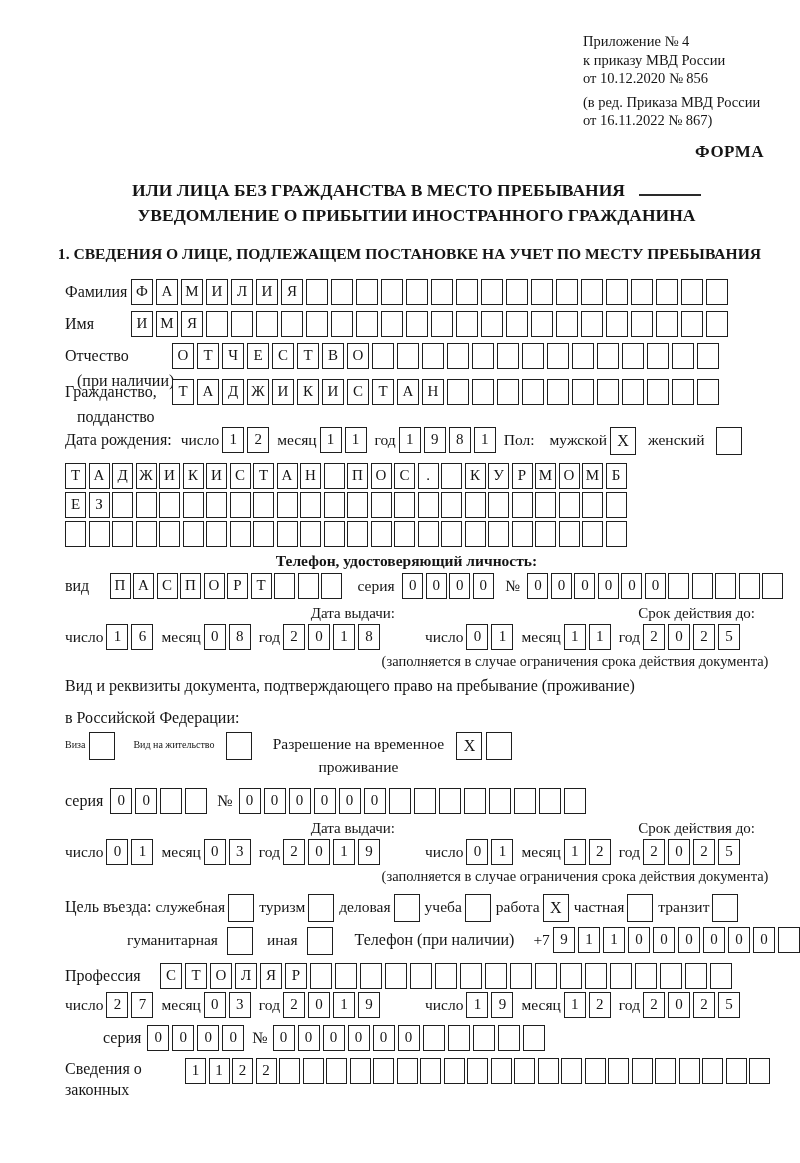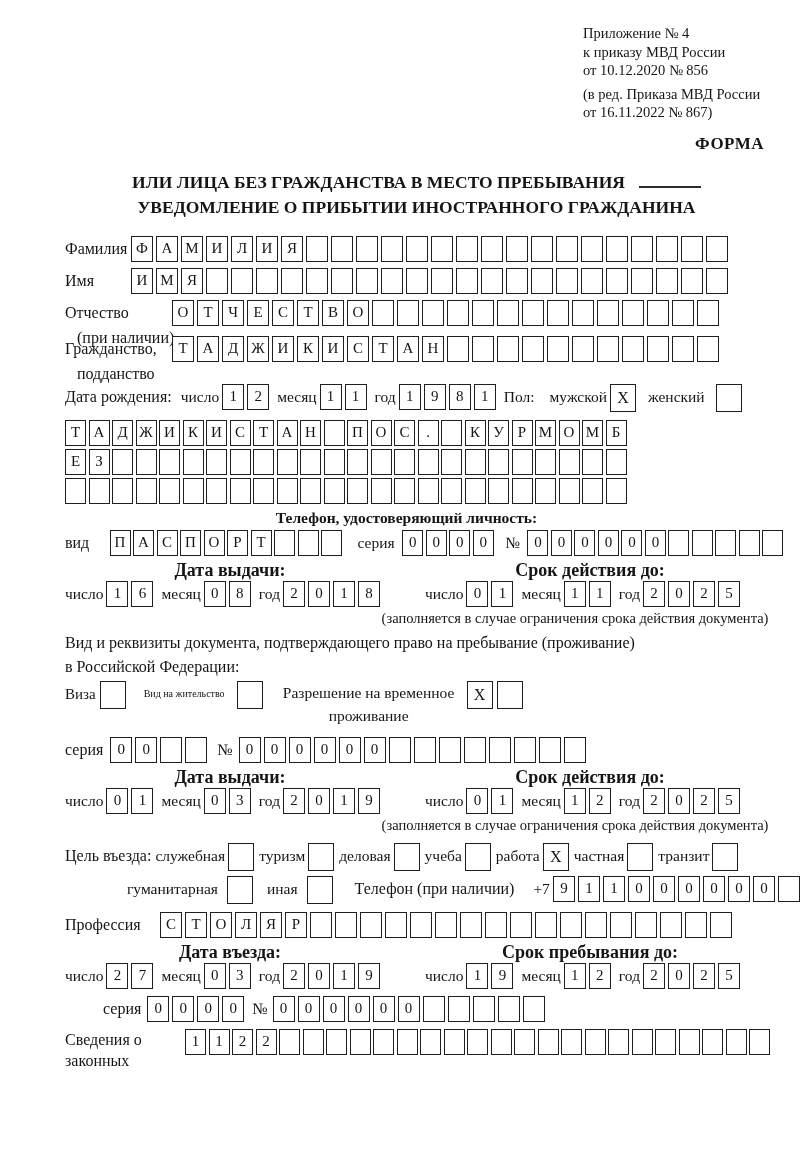--- a/index.html
+++ b/index.html
@@ -1,20 +1,20 @@
 <!DOCTYPE html>
 <html><head>
 <meta charset="utf-8">
 <style>
   html,body { margin:0; padding:0; background:#ffffff; }
   .page {
     width:800px; height:1163px; background:#ffffff; color:#151515;
     font-family:"Liberation Serif","DejaVu Serif",serif;
     position:relative; overflow:hidden; box-sizing:border-box;
-    padding:24px 32px 0 65px;
+    padding:32px 32px 0 65px;
   }
   
   .appendix { margin-left:auto; width:185px; font-size:14.5px; line-height:18.5px; }
   .appendix .gap { height:5px; }
   .form-label { text-align:right; padding-right:4px; font-weight:bold; font-size:17px; margin-top:12px; letter-spacing:0.5px; }
   
   .title { text-align:center; font-weight:bold; font-size:17.5px; line-height:25px; margin-top:16px; }
   .u-line { display:inline-block; width:62px; border-bottom:2.5px solid #2a2a2a; margin-left:14px; }
   .sec { font-weight:bold; font-size:15.6px; margin-top:17px; text-align:center; white-space:nowrap; margin-left:-14px; }
   
@@ -33,21 +33,21 @@
   .narrow { gap:2.5px; }
   .checkbox {
     box-sizing:border-box; flex:0 0 auto; width:26px; height:28px;
     border:1.6px solid #1f1f1f; display:inline-flex; align-items:center; justify-content:center;
     font-size:16px; background:#fff;
   }
   .dlbl { font-size:15.5px; line-height:26px; flex:0 0 auto; margin-right:3px; }
   .dgap { margin-left:8px; }
   .dgroup { display:flex; flex:0 0 330px; }
   .dgroup.right { margin-left:30px; }
-  .dh { flex:0 0 330px; text-align:center; font-size:18px; line-height:16px;font-weight:bold; }
+  .dh { flex:0 0 330px; text-align:right; font-size:15px; line-height:16px; }
   .dh.right { margin-left:30px; }
   .note { width:450px; margin-left:285px; text-align:center; font-size:14.5px; line-height:16px; margin-top:3px; }
   .para { font-size:16px; line-height:22px; margin-top:6px; }
   .optlbl { text-align:center; font-size:15.5px; line-height:23px; flex:0 0 auto; }
   .center-bold { text-align:center; font-weight:bold; font-size:15.5px; line-height:19px; margin-top:4px; margin-left:-20px; }
   .small-gap { margin-top:6px; }
 </style>
 </head>
 <body>
 
@@ -62,20 +62,21 @@
     <div>от 16.11.2022 № 867)</div>
   </div>
 
   <div class="form-label">ФОРМА</div>
 
   <div class="title">
     <div><span>ИЛИ ЛИЦА БЕЗ ГРАЖДАНСТВА В МЕСТО ПРЕБЫВАНИЯ</span><span class="u-line"></span></div>
     <div>УВЕДОМЛЕНИЕ О ПРИБЫТИИ ИНОСТРАННОГО ГРАЖДАНИНА</div>
   </div>
 
+  <div class="sec">1. СВЕДЕНИЯ О ЛИЦЕ, ПОДЛЕЖАЩЕМ ПОСТАНОВКЕ НА УЧЕТ ПО МЕСТУ ПРЕБЫВАНИЯ</div>
 
   <div class="fr subrow" style="margin-top:16px">
     <span class="lbl" style="width:66px">Фамилия</span>
     <span class="cells">
         <span class="cell">Ф</span>
         <span class="cell">А</span>
         <span class="cell">М</span>
         <span class="cell">И</span>
         <span class="cell">Л</span>
         <span class="cell">И</span>
@@ -376,24 +377,24 @@
           <span class="cell">2</span>
           <span class="cell">0</span>
           <span class="cell">2</span>
           <span class="cell">5</span>
         </span>
     </span>
   </div>
   <div class="note">(заполняется в случае ограничения срока действия документа)</div>
 
   <div class="para">Вид и реквизиты документа, подтверждающего право на пребывание (проживание)</div>
-  <div class="para" style="margin-top:2px">в Российской Федерации:</div>
+  <div class="para" style="margin-top:10px">в Российской Федерации:</div>
 
   <div class="fr" style="margin-top:3px">
-    <span class="lbl" style="font-size:15px">Виза</span>
+    <span class="lbl" style="font-size:10px">Виза</span>
     <span class="checkbox" style="margin-left:4px"></span>
     <span class="lbl" style="font-size:10px;margin-left:18px">Вид на жительство</span>
     <span class="checkbox" style="margin-left:12px"></span>
     <span class="optlbl" style="margin-left:12px;width:188px">Разрешение на временное проживание</span>
     <span class="checkbox" style="margin-left:4px">X</span>
     <span class="checkbox" style="margin-left:4px"></span>
   </div>
 
   <div class="fr" style="margin-top:10px">
     <span class="dlbl" style="margin-right:7px;font-size:16px">серия</span>
@@ -528,24 +529,20 @@
         <span class="cell"></span>
         <span class="cell"></span>
         <span class="cell"></span>
         <span class="cell"></span>
         <span class="cell"></span>
         <span class="cell"></span>
         <span class="cell"></span>
       </span>
   </div>
 
-  <div class="fr small-gap">
-    <span class="dh">Дата въезда:</span>
-    <span class="dh right">Срок пребывания до:</span>
-  </div>
   <div class="fr">
     <span class="dgroup">
       <span class="dlbl">число</span>
       <span class="cells">
           <span class="cell">2</span>
           <span class="cell">7</span>
         </span>
       <span class="dlbl dgap">месяц</span>
       <span class="cells">
           <span class="cell">0</span>

